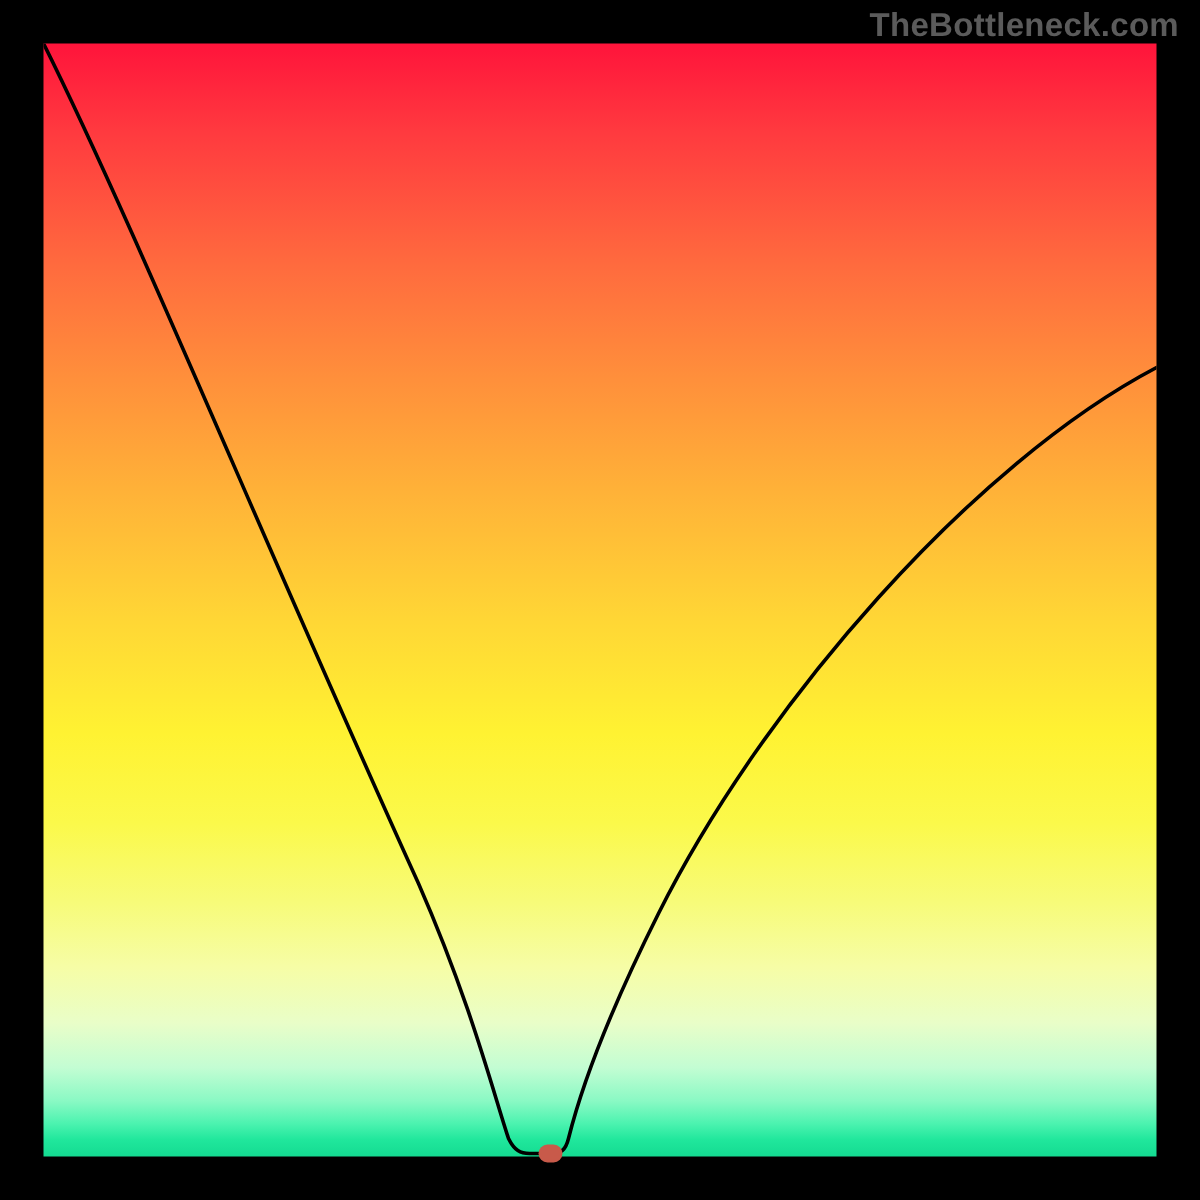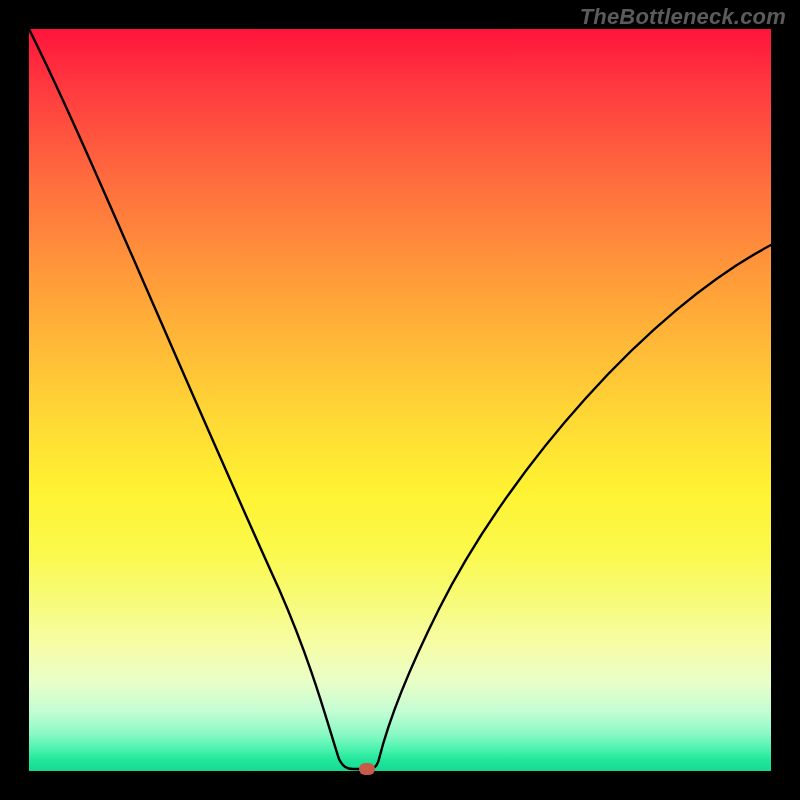--- a/index.html
+++ b/index.html
@@ -2,21 +2,20 @@
 <html><head>
 <meta charset="utf-8">
 <style>
   * { margin: 0; padding: 0; box-sizing: border-box; }
   html, body { width: 800px; height: 800px; overflow: hidden; }
   .container {
     width: 800px;
     height: 800px;
     background: #000;
     position: relative;
-    font-style: italic;
   }
   .watermark {
     position: absolute;
     top: 4px;
     right: 14px;
     font-family: Arial, Helvetica, sans-serif;
     font-size: 22px;
     font-weight: 600;
     color: #5b5b5b;
     letter-spacing: 0.2px;

